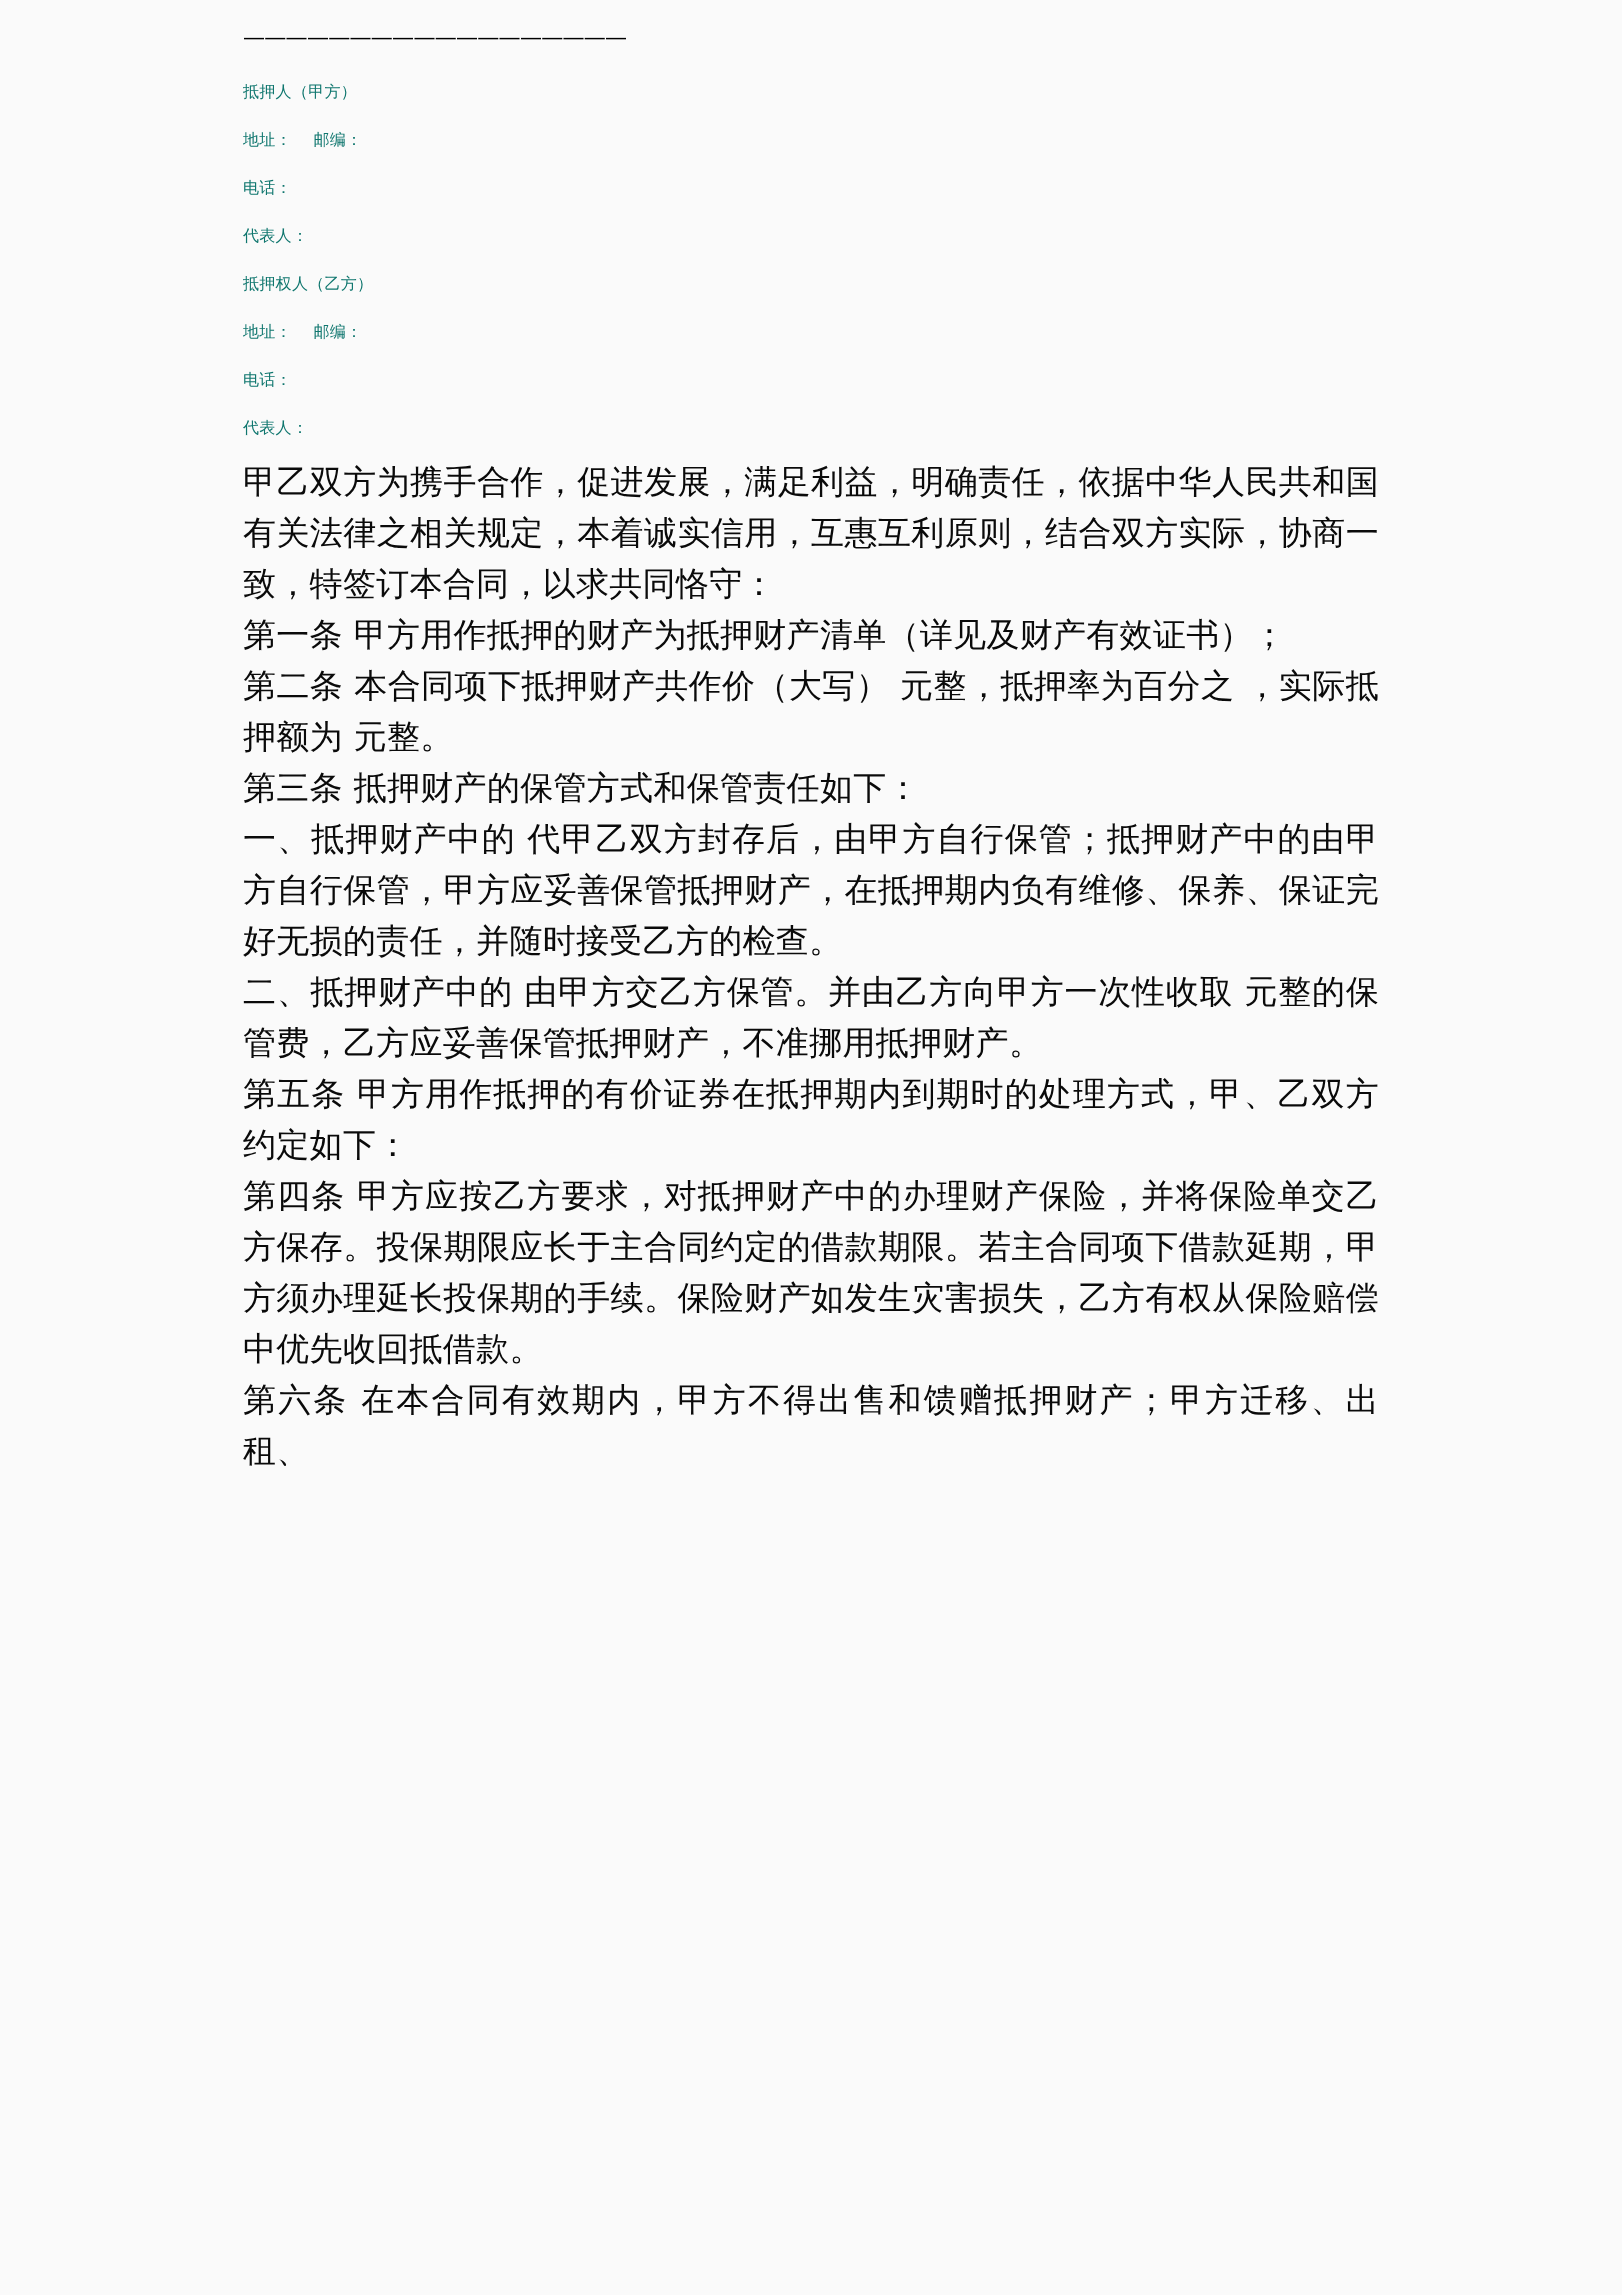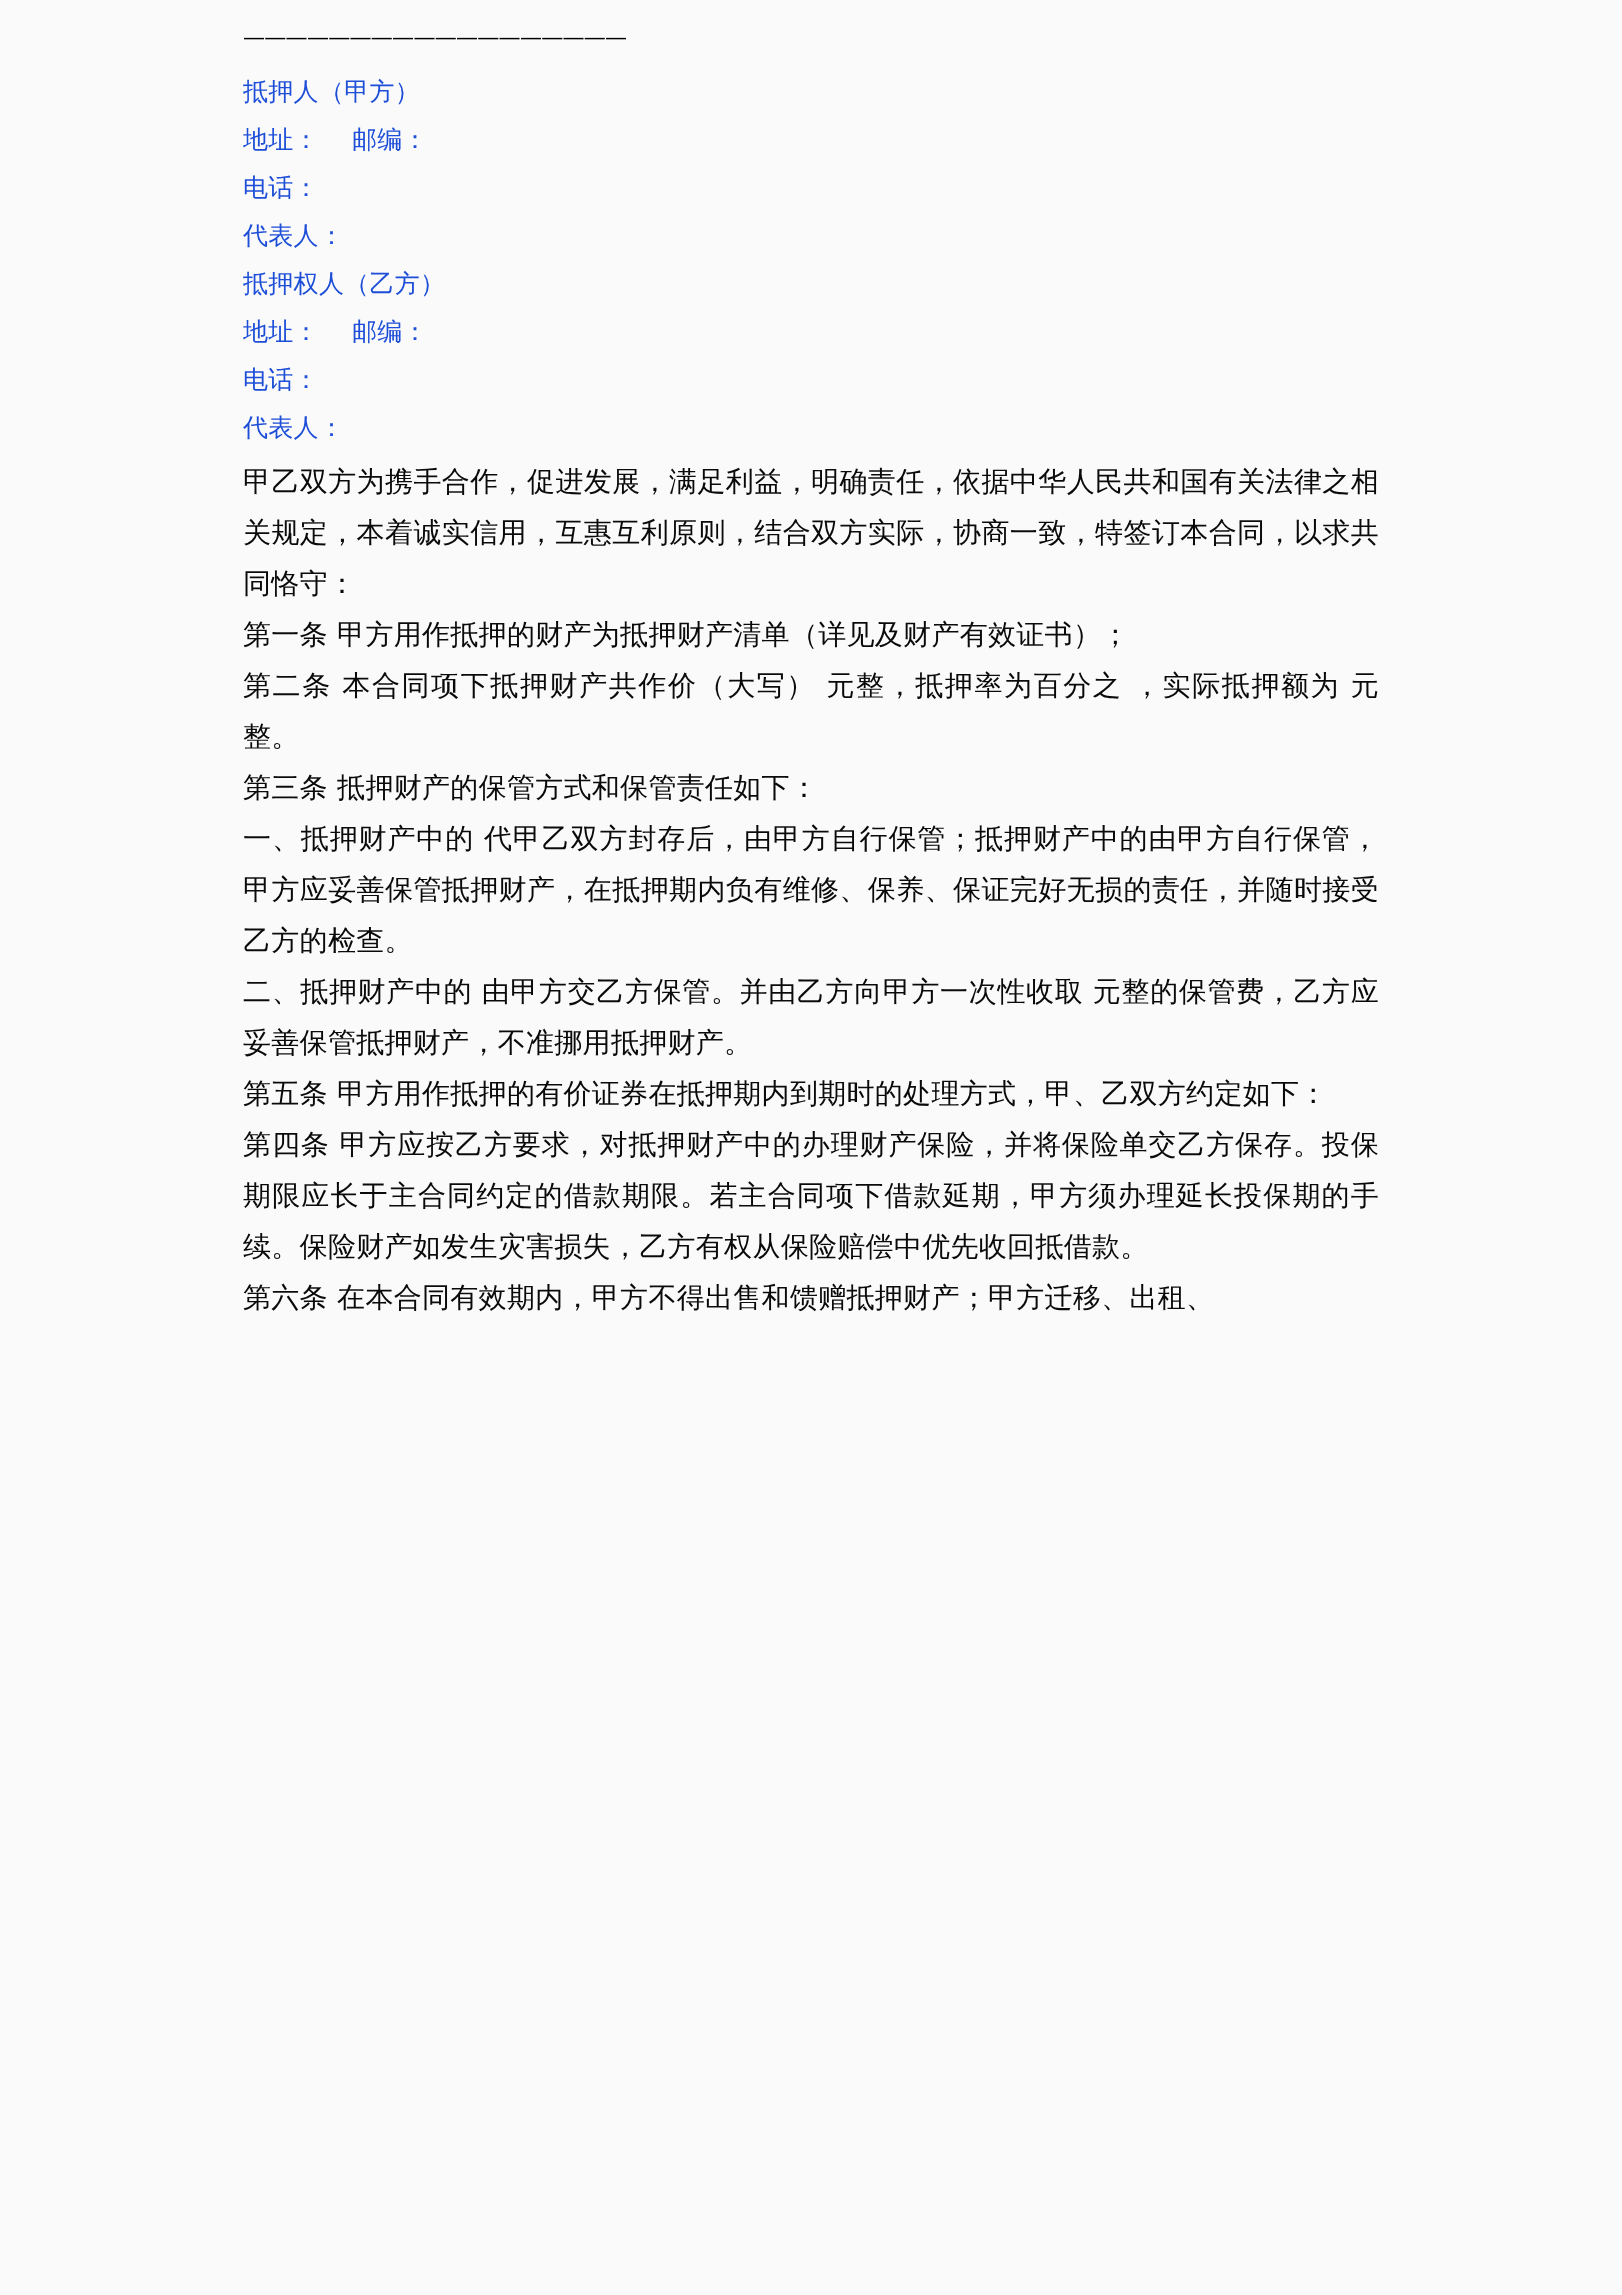--- a/index.html
+++ b/index.html
@@ -56,33 +56,33 @@
     overflow: hidden;
     width: 543px;
     margin-top: 18.3px;
   }
 
   
   .party-block {
     margin-top: 10.5px;
   }
   .party-line {
-    font-size: 25px;
+    font-size: 16px;
     line-height: 48px;
     letter-spacing: 0.3px;
     white-space: pre;
-    color: #1d4ed8;
+    color: #0f766e;
   }
 
   
   .body-block {
     margin-top: 3.9px;
   }
   .para {
-    font-size: 28px;
+    font-size: 33px;
     line-height: 51px;
     text-align: justify;
     text-justify: inter-ideograph;
     letter-spacing: 0.3px;
     color: #0a0a0a;
     margin: 0;
     word-break: break-all;
   }
 </style>
 </head>

